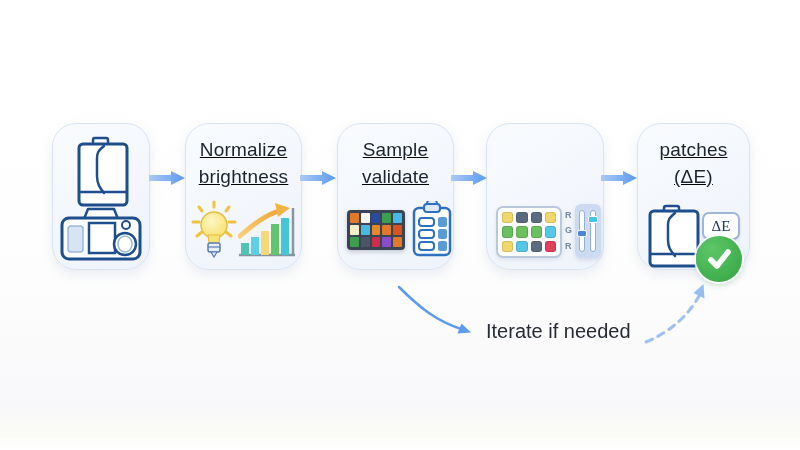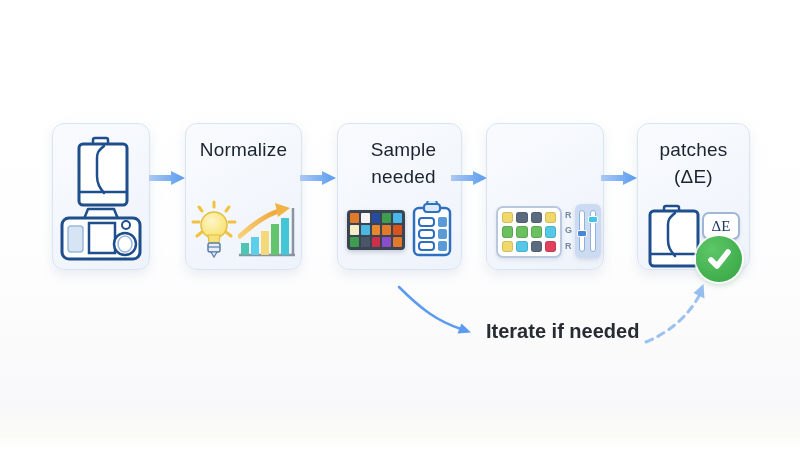--- a/index.html
+++ b/index.html
@@ -2,24 +2,25 @@
 <html><head>
 <meta charset="utf-8">
 <style>
   html,body{margin:0;padding:0;background:#fff;}
   .canvas{
     position:relative;width:800px;height:450px;overflow:hidden;
     font-family:"Liberation Sans",sans-serif;
     background:linear-gradient(180deg,#ffffff 0%,#fefefe 55%,#f8f8fa 90%,#fbfbf6 97%,#ffffff 100%);
   }
   .step-box{
-    position:absolute;top:123px;height:145px;border-radius:12px;
+    position:absolute;top:123px;height:145px;border-radius:24px;
     background:linear-gradient(150deg,#f9fbfe 0%,#eef3fb 100%);
     border:1px solid #d9e4f2;
     box-shadow:0 5px 12px rgba(130,150,180,.16);
+    text-decoration:underline;
   }
   .step-title{
     text-align:center;margin-top:12px;font-size:19px;line-height:27px;
     font-weight:500;color:#1b2430;letter-spacing:.2px;
   }
   .abs{position:absolute;}
   .flow-arrow{position:absolute;top:170px;width:36px;height:16px;}
   
   .checker{
     width:58px;height:40px;background:#3b4452;border-radius:4px;padding:3px;
@@ -53,21 +54,21 @@
     font-family:"Liberation Serif",serif;font-size:15px;color:#1e3a6e;
     box-shadow:0 2px 3px rgba(120,140,170,.2);
   }
   .check-circle{
     width:46px;height:46px;border-radius:50%;
     background:radial-gradient(circle at 35% 30%,#5ec768,#33a342);
     box-shadow:0 0 0 2px rgba(255,255,255,.85),0 3px 6px rgba(60,140,80,.3);
     display:flex;align-items:center;justify-content:center;
   }
   .iterate-label{
-    position:absolute;left:486px;top:320px;font-size:20px;font-weight:700;color:#272c33;
+    position:absolute;left:486px;top:320px;font-size:20px;font-weight:400;color:#272c33;
   }
 </style>
 </head>
 <body>
 
 <div class="canvas">
 
   <svg width="0" height="0" style="position:absolute">
     <defs>
       <linearGradient id="arrowGrad" x1="0" y1="0" x2="1" y2="0">
@@ -103,20 +104,21 @@
     </svg>
   </div>
 
   <svg class="flow-arrow" style="left:149px;" viewBox="0 0 36 16">
     <path d="M0 5 H22 V1 L36 8 L22 15 V11 H0 Z" fill="url(#arrowGrad)"></path>
   </svg>
 
   <div class="step-box" style="left:185px;width:115px;">
     <div class="step-title">
       <div>Normalize</div>
+      <div>brightness</div>
     </div>
     <svg class="abs" style="left:5px;top:76px;" width="46" height="62" viewBox="0 0 46 62">
       <g stroke="#f0c23e" stroke-width="3" stroke-linecap="round">
         <line x1="23" y1="2" x2="23" y2="7"></line>
         <line x1="8" y1="7" x2="11" y2="11"></line>
           <line x1="38" y1="7" x2="35" y2="11"></line>
         <line x1="2" y1="22" x2="8" y2="22"></line>
           <line x1="44" y1="22" x2="38" y2="22"></line>
         <line x1="6" y1="36" x2="11" y2="32"></line>
           <line x1="40" y1="36" x2="35" y2="32"></line>
@@ -137,24 +139,24 @@
       <rect x="43" y="16" width="8" height="37" fill="#45c6d4"></rect>
       <path d="M2 34 Q22 16 38 10" fill="none" stroke="url(#goldGrad)" stroke-width="5" stroke-linecap="round"></path>
       <path d="M37 1 L52 6 L40 15 Z" fill="#f2b345"></path>
     </svg>
   </div>
 
   <svg class="flow-arrow" style="left:300px;" viewBox="0 0 36 16">
     <path d="M0 5 H22 V1 L36 8 L22 15 V11 H0 Z" fill="url(#arrowGrad)"></path>
   </svg>
 
-  <div class="step-box" style="left:337px;width:115px;padding-left:8px;">
+  <div class="step-box" style="left:337px;width:115px;">
     <div class="step-title">
       <div>Sample</div>
-      <div>needed</div>
+      <div>validate</div>
     </div>
     <div class="checker abs" style="left:9px;top:86px;">
         <div class="cell" style="background: rgb(224, 122, 42);"></div>
         <div class="cell" style="background: rgb(245, 245, 245);"></div>
         <div class="cell" style="background: rgb(39, 75, 159);"></div>
         <div class="cell" style="background: rgb(63, 157, 79);"></div>
         <div class="cell" style="background: rgb(73, 184, 232);"></div>
         <div class="cell" style="background: rgb(245, 236, 200);"></div>
         <div class="cell" style="background: rgb(74, 184, 224);"></div>
         <div class="cell" style="background: rgb(232, 135, 46);"></div>

